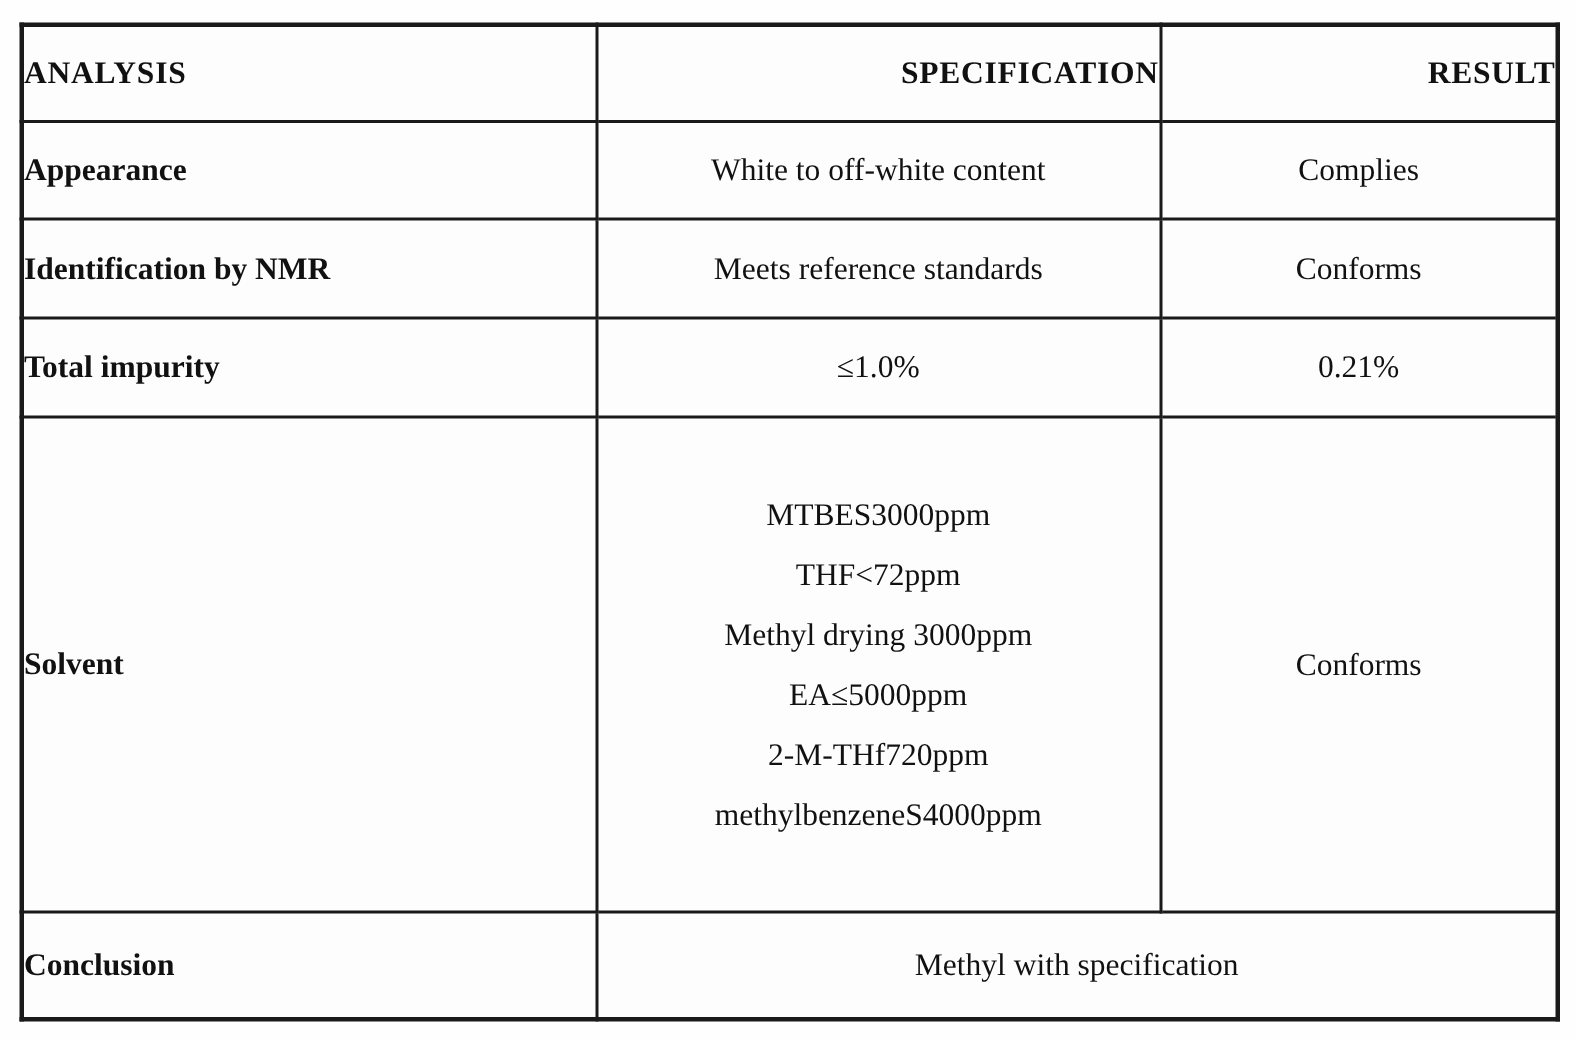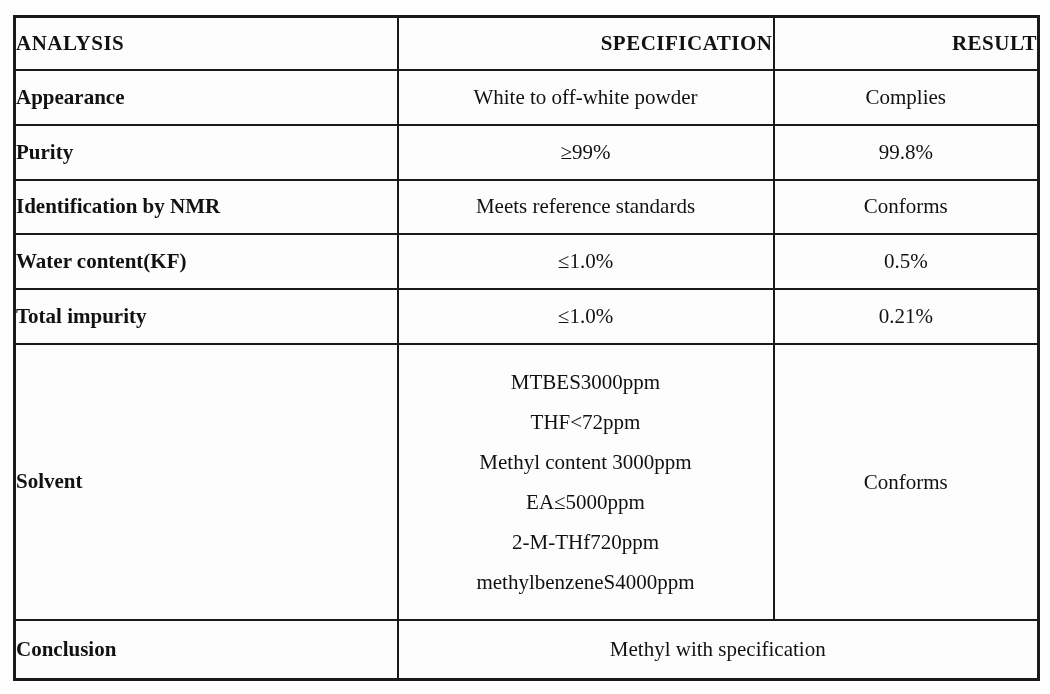--- a/index.html
+++ b/index.html
@@ -101,56 +101,46 @@
 
     <tbody>
         <tr class="header-row">
       <th class="head-cell head-analysis">ANALYSIS</th>
       <th class="head-cell">SPECIFICATION</th>
       <th class="head-cell">RESULT</th>
     </tr>
 
     <tr class="data-row">
       <td class="analysis-cell">Appearance</td>
-      <td class="spec-cell">White to off-white powder</td>
+      <td class="spec-cell">White to off-white content</td>
       <td class="result-cell">Complies</td>
     </tr>
 
-    <tr class="data-row">
-      <td class="analysis-cell">Purity</td>
-      <td class="spec-cell">≥99%</td>
-      <td class="result-cell">99.8%</td>
-    </tr>
 
     <tr class="data-row">
       <td class="analysis-cell">Identification by NMR</td>
       <td class="spec-cell">Meets reference standards</td>
       <td class="result-cell">Conforms</td>
     </tr>
 
 
-    <tr class="data-row">
-      <td class="analysis-cell">Water content(KF)</td>
-      <td class="spec-cell">≤1.0%</td>
-      <td class="result-cell">0.5%</td>
-    </tr>
 
     <tr class="data-row">
       <td class="analysis-cell">Total impurity</td>
       <td class="spec-cell">≤1.0%</td>
       <td class="result-cell">0.21%</td>
     </tr>
 
 
     <tr class="solvent-row">
       <td class="analysis-cell solvent-analysis">Solvent</td>
       <td class="solvent-spec">
         <div class="solvent-line">MTBES3000ppm</div>
         <div class="solvent-line">THF&lt;72ppm</div>
-        <div class="solvent-line">Methyl content 3000ppm</div>
+        <div class="solvent-line">Methyl drying 3000ppm</div>
         <div class="solvent-line">EA≤5000ppm</div>
         <div class="solvent-line">2-M-THf720ppm</div>
         <div class="solvent-line">methylbenzeneS4000ppm</div>
       </td>
       <td class="solvent-result">
         <div class="result-line">Conforms</div>
       </td>
     </tr>
 
     <tr class="conclusion-row">

